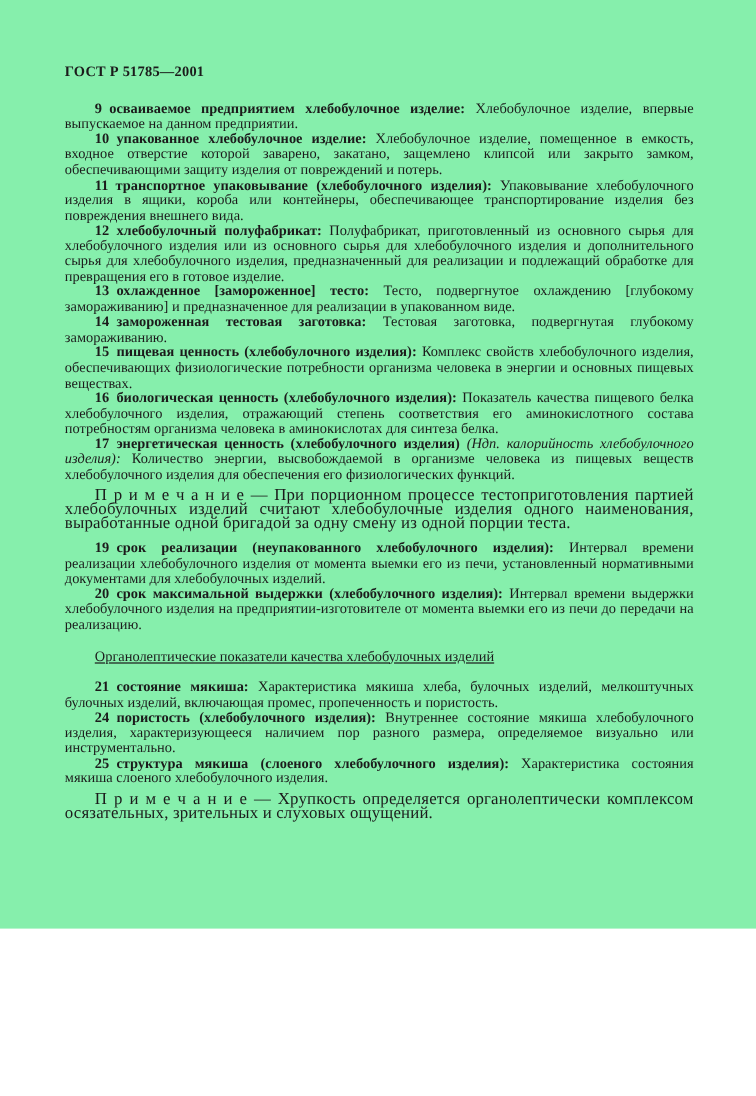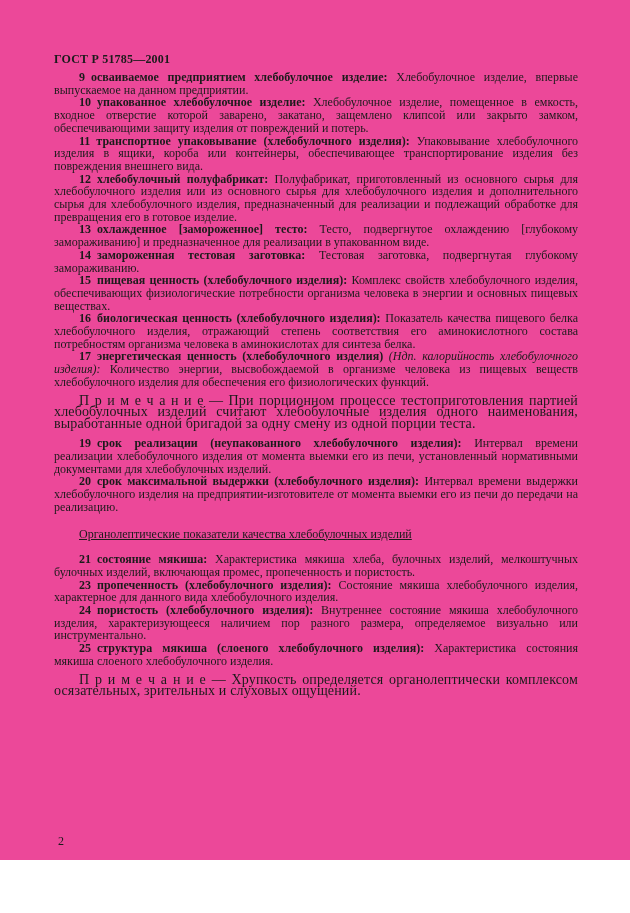--- a/index.html
+++ b/index.html
@@ -3,38 +3,38 @@
 <meta charset="utf-8">
 <style>
   html, body {
     margin: 0;
     padding: 0;
     background: #ffffff;
   }
   .page {
     position: relative;
     width: 630px;
-    height: 860px;
-    background: #ec4899;
+    height: 774px;
+    background: #86efac;
     color: #1b1b1b;
     font-family: "Liberation Serif", "DejaVu Serif", serif;
     overflow: hidden;
   }
   .doc-header {
     position: absolute;
     top: 52px;
     left: 54px;
     font-size: 12px;
     font-weight: bold;
     letter-spacing: 0.2px;
     white-space: nowrap;
   }
   .doc-content {
     position: absolute;
-    top: 71px;
+    top: 84px;
     left: 54px;
     width: 524px;
     font-size: 12px;
     line-height: 12.7px;
     text-align: justify;
   }
   p.term {
     margin: 0;
     text-indent: 25px;
   }
@@ -74,20 +74,19 @@
       <p class="term"><b>13 охлажденное [замороженное] тесто:</b> <span>Тесто, подвергнутое охлаждению [глубокому замораживанию] и предназначенное для реализации в упакованном виде.</span></p>
       <p class="term"><b>14 замороженная тестовая заготовка:</b> <span>Тестовая заготовка, подвергнутая глубокому замораживанию.</span></p>
       <p class="term"><b>15 пищевая ценность (хлебобулочного изделия):</b> <span>Комплекс свойств хлебобулочного изделия, обеспечивающих физиологические потребности организма человека в энергии и основных пищевых веществах.</span></p>
       <p class="term"><b>16 биологическая ценность (хлебобулочного изделия):</b> <span>Показатель качества пищевого белка хлебобулочного изделия, отражающий степень соответствия его аминокислотного состава потребностям организма человека в аминокислотах для синтеза белка.</span></p>
       <p class="term"><b>17 энергетическая ценность (хлебобулочного изделия)</b><i> (Ндп. калорийность хлебобулочного изделия):</i> <span>Количество энергии, высвобождаемой в организме человека из пищевых веществ хлебобулочного изделия для обеспечения его физиологических функций.</span></p>
       <p class="note"><span>П р и м е ч а н и е</span><span> — При порционном процессе тестоприготовления партией хлебобулочных изделий считают хлебобулочные изделия одного наименования, выработанные одной бригадой за одну смену из одной порции теста.</span></p>
       <p class="term"><b>19 срок реализации (неупакованного хлебобулочного изделия):</b> <span>Интервал времени реализации хлебобулочного изделия от момента выемки его из печи, установленный нормативными документами для хлебобулочных изделий.</span></p>
       <p class="term"><b>20 срок максимальной выдержки (хлебобулочного изделия):</b> <span>Интервал времени выдержки хлебобулочного изделия на предприятии-изготовителе от момента выемки его из печи до передачи на реализацию.</span></p>
       <p class="section-heading">Органолептические показатели качества хлебобулочных изделий</p>
       <p class="term"><b>21 состояние мякиша:</b> <span>Характеристика мякиша хлеба, булочных изделий, мелкоштучных булочных изделий, включающая промес, пропеченность и пористость.</span></p>
-      <p class="term"><b>23 пропеченность (хлебобулочного изделия):</b> <span>Состояние мякиша хлебобулочного изделия, характерное для данного вида хлебобулочного изделия.</span></p>
       <p class="term"><b>24 пористость (хлебобулочного изделия):</b> <span>Внутреннее состояние мякиша хлебобулочного изделия, характеризующееся наличием пор разного размера, определяемое визуально или инструментально.</span></p>
       <p class="term"><b>25 структура мякиша (слоеного хлебобулочного изделия):</b> <span>Характеристика состояния мякиша слоеного хлебобулочного изделия.</span></p>
       <p class="note"><span>П р и м е ч а н и е</span><span> — Хрупкость определяется органолептически комплексом осязательных, зрительных и слуховых ощущений.</span></p>
     </div>
 
   <div class="page-number">2</div>
 </div>
 
 </body></html>

